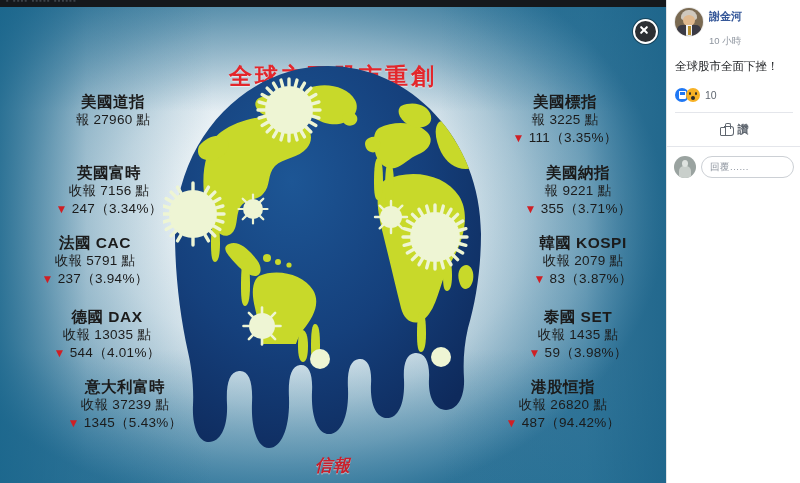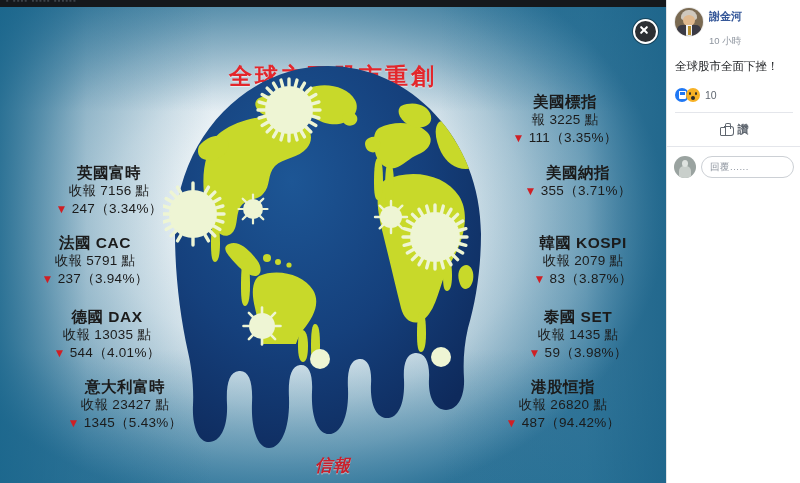--- a/index.html
+++ b/index.html
@@ -359,48 +359,51 @@
 
           <circle cx="278" cy="295" r="10" fill="#eef5d4"></circle>
         </g>
       </svg>
     </div>
 
     <div class="watermark">信報</div>
 
     <div id="idx-layer">
         <div class="idx c" style="left: 38px; top: 85px; width: 150px;">
+          <div class="nm">美國道指</div>
+          <div class="px">報 27960 點</div>
         </div>
         <div class="idx c" style="left: 34px; top: 156px; width: 150px;">
           <div class="nm">英國富時</div>
           <div class="px">收報 7156 點</div>
           <div class="ch"><span class="tri">▼</span><span> 247（3.34%）</span></div>
         </div>
         <div class="idx c" style="left: 20px; top: 226px; width: 150px;">
           <div class="nm">法國 CAC</div>
           <div class="px">收報 5791 點</div>
           <div class="ch"><span class="tri">▼</span><span> 237（3.94%）</span></div>
         </div>
         <div class="idx c" style="left: 32px; top: 300px; width: 150px;">
           <div class="nm">德國 DAX</div>
           <div class="px">收報 13035 點</div>
           <div class="ch"><span class="tri">▼</span><span> 544（4.01%）</span></div>
         </div>
         <div class="idx c" style="left: 50px; top: 370px; width: 150px;">
           <div class="nm">意大利富時</div>
-          <div class="px">收報 23427 點</div>
+          <div class="px">收報 37239 點</div>
           <div class="ch"><span class="tri">▼</span><span> 1345（5.43%）</span></div>
         </div>
         <div class="idx c" style="left: 490px; top: 85px; width: 150px;">
           <div class="nm">美國標指</div>
           <div class="px">報 3225 點</div>
           <div class="ch"><span class="tri">▼</span><span> 111（3.35%）</span></div>
         </div>
         <div class="idx c" style="left: 503px; top: 156px; width: 150px;">
           <div class="nm">美國納指</div>
+          <div class="px">報 9221 點</div>
           <div class="ch"><span class="tri">▼</span><span> 355（3.71%）</span></div>
         </div>
         <div class="idx c" style="left: 508px; top: 226px; width: 150px;">
           <div class="nm">韓國 KOSPI</div>
           <div class="px">收報 2079 點</div>
           <div class="ch"><span class="tri">▼</span><span> 83（3.87%）</span></div>
         </div>
         <div class="idx c" style="left: 503px; top: 300px; width: 150px;">
           <div class="nm">泰國 SET</div>
           <div class="px">收報 1435 點</div>

